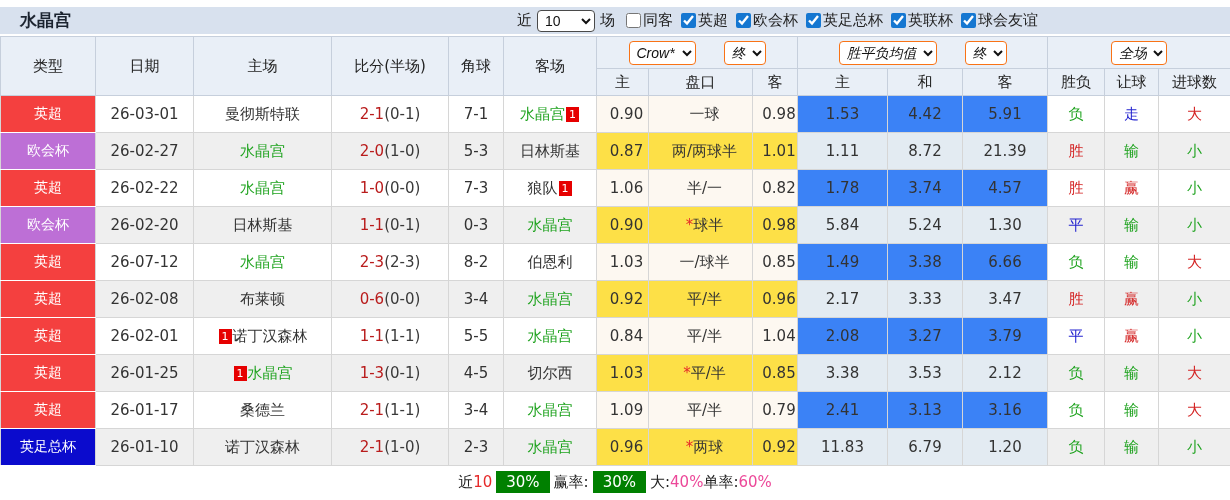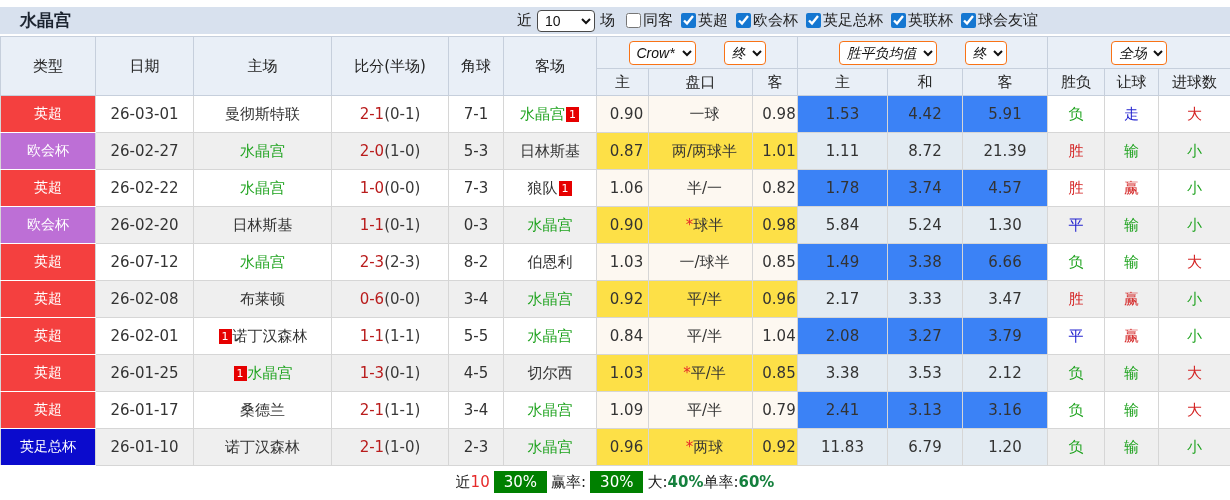--- a/index.html
+++ b/index.html
@@ -37,21 +37,21 @@
   .half{color:#3a3a3a;}
   .subject{color:#1fa31f;}
   .card{display:inline-block;background:#e60000;color:#fff;font-size:11px;
         height:15px;line-height:15px;padding:0 3px;margin:0 1px;vertical-align:1px;}
   .star{color:#e62a2a;}
   .res-r{color:#d42525;} .res-g{color:#1fa31f;} .res-b{color:#2323cf;}
 
   
   .summary{height:32px;display:flex;align-items:center;justify-content:center;
            font-size:15px;color:#222;}
-  .f-red{color:#e62a2a;} .f-blue{color:#15803d;font-weight:bold;}
+  .f-red{color:#e62a2a;} .f-blue{color:#ec4899;}
   .f-badge{background:#008000;color:#fff;padding:2px 10px;margin:0 4px;}
 </style>
 </head>
 <body>
 
 <div class="toolbar">
   <span class="title">水晶宫</span>
   <div class="filters">
     <span class="txt">近</span>
     <select class="num-select">

